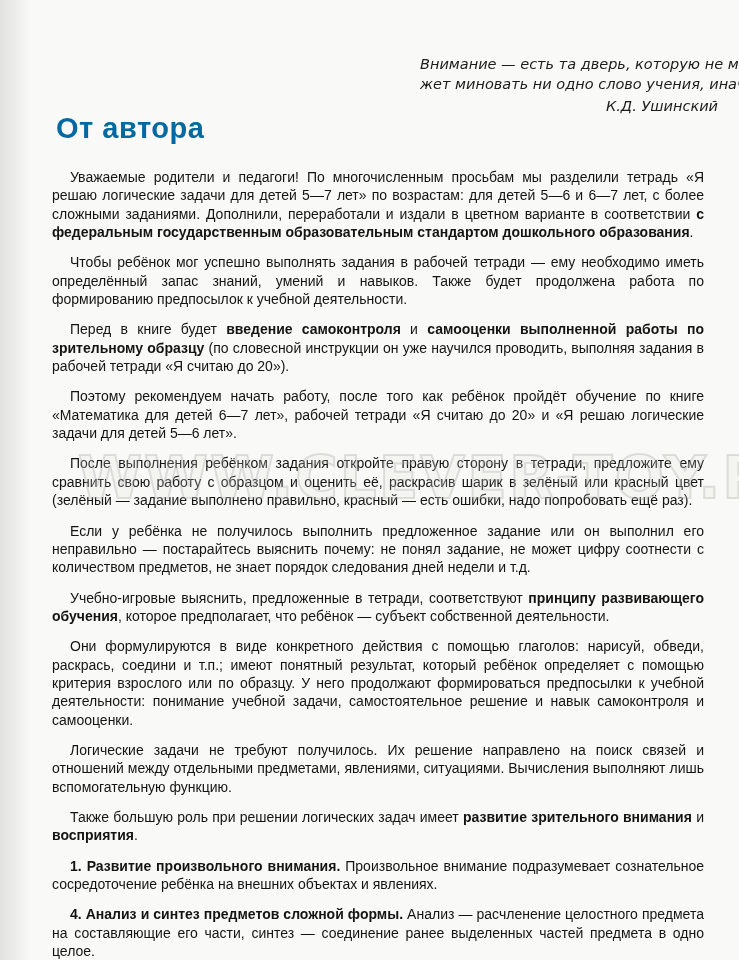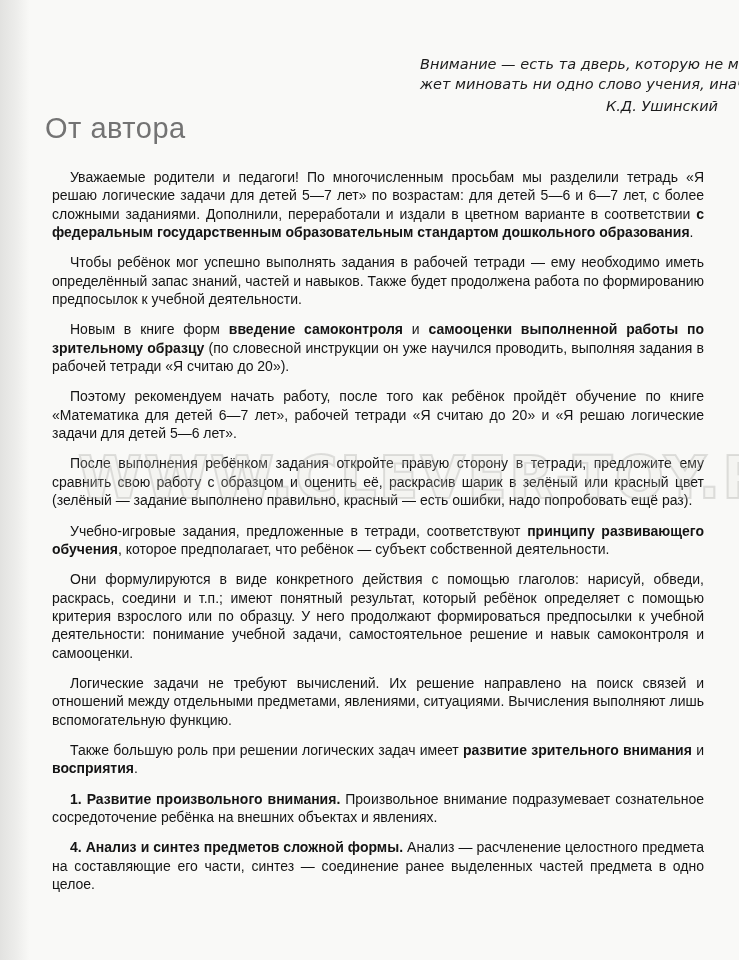--- a/index.html
+++ b/index.html
@@ -37,27 +37,27 @@
   }
   .epigraph-line { white-space: nowrap; }
   .epigraph-author {
     text-align: right;
     margin-top: 2px;
     padding-right: 2px;
     font-style: italic;
   }
   .title {
     position: absolute;
-    left: 45px;
+    left: 56px;
     top: 112px;
     margin: 0;
     font-size: 29px;
-    font-weight: normal;
+    font-weight: bold;
     letter-spacing: 0.5px;
-    color: #737373;
+    color: #0369a1;
     z-index: 2;
   }
   .body-text {
     position: absolute;
     left: 40px;
     top: 156px;
     width: 676px;
     font-size: 14px;
     line-height: 18.35px;
     text-align: justify;
@@ -105,24 +105,25 @@
         <div class="epigraph-line">Внимание — есть та дверь, которую не мо-</div>
         <div class="epigraph-line">жет миновать ни одно слово учения, иначе</div>
       </div>
     <div class="epigraph-author">К.Д. Ушинский</div>
   </div>
 
   <h1 class="title">От автора</h1>
 
   <div class="body-text" id="body-text">
       <p><span class="">Уважаемые родители и педагоги! По многочисленным просьбам мы разделили тетрадь «Я решаю логические задачи для детей 5—7 лет» по возрастам: для детей 5—6 и 6—7 лет, с более сложными заданиями. Дополнили, переработали и издали в цветном варианте в соответствии </span><span class="b">с федеральным государственным образовательным стандартом дошкольного образования</span><span class="">.</span></p>
-      <p><span class="">Чтобы ребёнок мог успешно выполнять задания в рабочей тетради — ему необходимо иметь определённый запас знаний, частей и навыков. Также будет продолжена работа по формированию предпосылок к учебной деятельности.</span></p>
-      <p><span class="">Новым в книге форм </span><span class="b">введение самоконтроля</span><span class=""> и </span><span class="b">самооценки выполненной работы по зрительному образцу</span><span class=""> (по словесной инструкции он уже научился проводить, выполняя задания в рабочей тетради «Я считаю до 20»).</span></p>
+      <p><span class="">Чтобы ребёнок мог успешно выполнять задания в рабочей тетради — ему необходимо иметь определённый запас знаний, умений и навыков. Также будет продолжена работа по формированию предпосылок к учебной деятельности.</span></p>
+      <p><span class="">Перед в книге будет </span><span class="b">введение самоконтроля</span><span class=""> и </span><span class="b">самооценки выполненной работы по зрительному образцу</span><span class=""> (по словесной инструкции он уже научился проводить, выполняя задания в рабочей тетради «Я считаю до 20»).</span></p>
       <p><span class="">Поэтому рекомендуем начать работу, после того как ребёнок пройдёт обучение по книге «Математика для детей 6—7 лет», рабочей тетради «Я считаю до 20» и «Я решаю логические задачи для детей 5—6 лет».</span></p>
       <p><span class="">После выполнения ребёнком задания откройте правую сторону в тетради, предложите ему сравнить свою работу с образцом и оценить её, раскрасив шарик в зелёный или красный цвет (зелёный — задание выполнено правильно, красный — есть ошибки, надо попробовать ещё раз).</span></p>
-      <p><span class="">Учебно-игровые задания, предложенные в тетради, соответствуют </span><span class="b">принципу развивающего обучения</span><span class="">, которое предполагает, что ребёнок — субъект собственной деятельности.</span></p>
+      <p><span class="">Если у ребёнка не получилось выполнить предложенное задание или он выполнил его неправильно — постарайтесь выяснить почему: не понял задание, не может цифру соотнести с количеством предметов, не знает порядок следования дней недели и т.д.</span></p>
+      <p><span class="">Учебно-игровые выяснить, предложенные в тетради, соответствуют </span><span class="b">принципу развивающего обучения</span><span class="">, которое предполагает, что ребёнок — субъект собственной деятельности.</span></p>
       <p><span class="">Они формулируются в виде конкретного действия с помощью глаголов: нарисуй, обведи, раскрась, соедини и т.п.; имеют понятный результат, который ребёнок определяет с помощью критерия взрослого или по образцу. У него продолжают формироваться предпосылки к учебной деятельности: понимание учебной задачи, самостоятельное решение и навык самоконтроля и самооценки.</span></p>
-      <p><span class="">Логические задачи не требуют вычислений. Их решение направлено на поиск связей и отношений между отдельными предметами, явлениями, ситуациями. Вычисления выполняют лишь вспомогательную функцию.</span></p>
+      <p><span class="">Логические задачи не требуют получилось. Их решение направлено на поиск связей и отношений между отдельными предметами, явлениями, ситуациями. Вычисления выполняют лишь вспомогательную функцию.</span></p>
       <p><span class="">Также большую роль при решении логических задач имеет </span><span class="b">развитие зрительного внимания</span><span class=""> и </span><span class="b">восприятия</span><span class="">.</span></p>
       <p><span class="b">1.  Развитие произвольного внимания.</span><span class=""> Произвольное внимание подразумевает сознательное сосредоточение ребёнка на внешних объектах и явлениях.</span></p>
       <p><span class="b">4.  Анализ и синтез предметов сложной формы.</span><span class=""> Анализ — расчленение целостного предмета на составляющие его части, синтез — соединение ранее выделенных частей предмета в одно целое.</span></p>
     </div>
 </div>
 
 </body></html>

